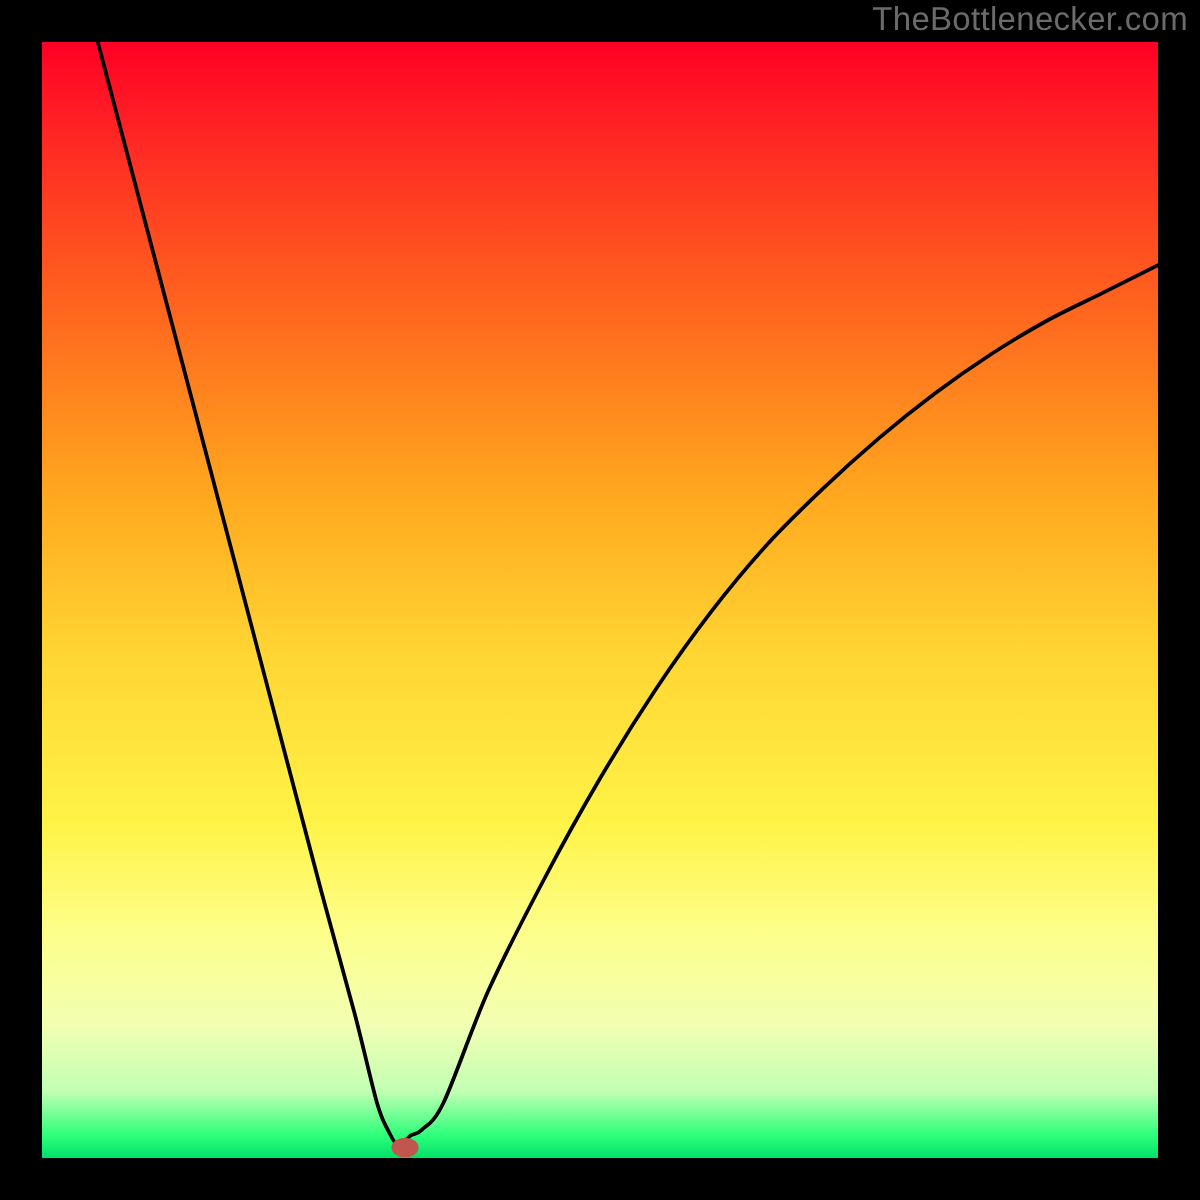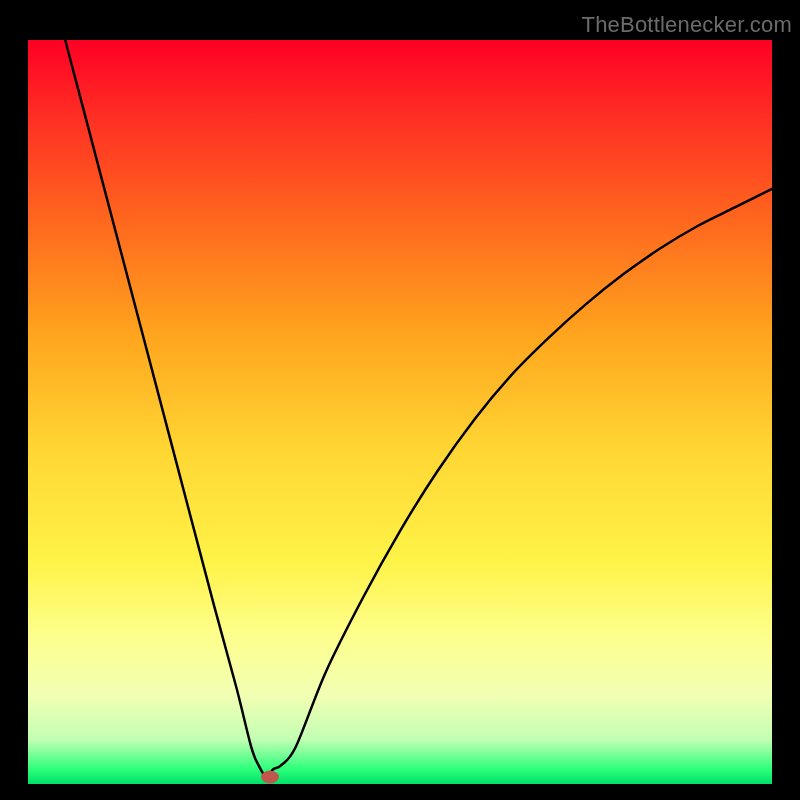--- a/index.html
+++ b/index.html
@@ -10,21 +10,20 @@
     background: #000;
     overflow: hidden;
   }
   .frame {
     position: absolute;
     left: 0;
     top: 0;
     width: 800px;
     height: 668px;
     background: #000;
-    margin-top: 12px;
   }
   .plot-area {
     position: absolute;
     left: 28px;
     top: 28px;
     width: 744px;
     height: 744px;
     background: linear-gradient(to bottom,
       #ff0024 0%,
       #ff2d24 10%,

